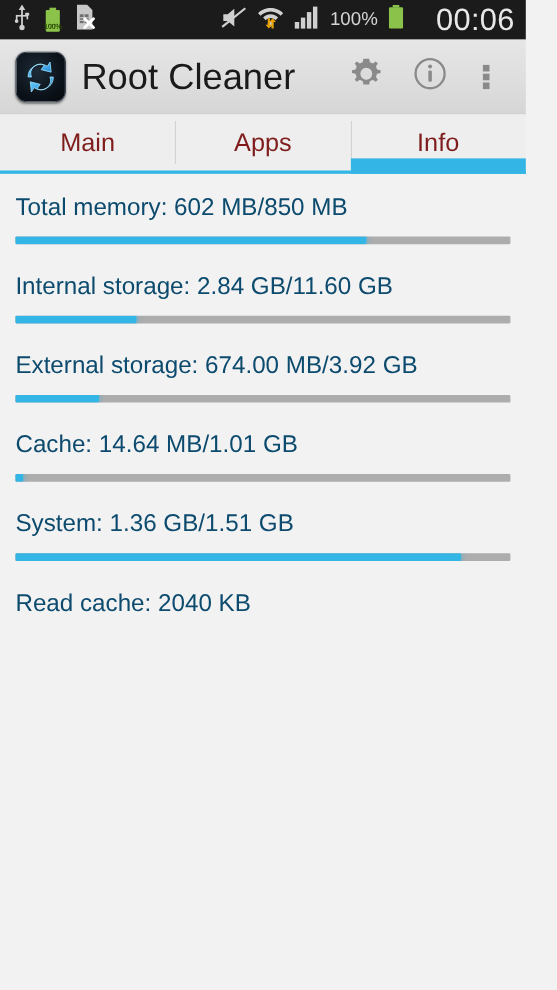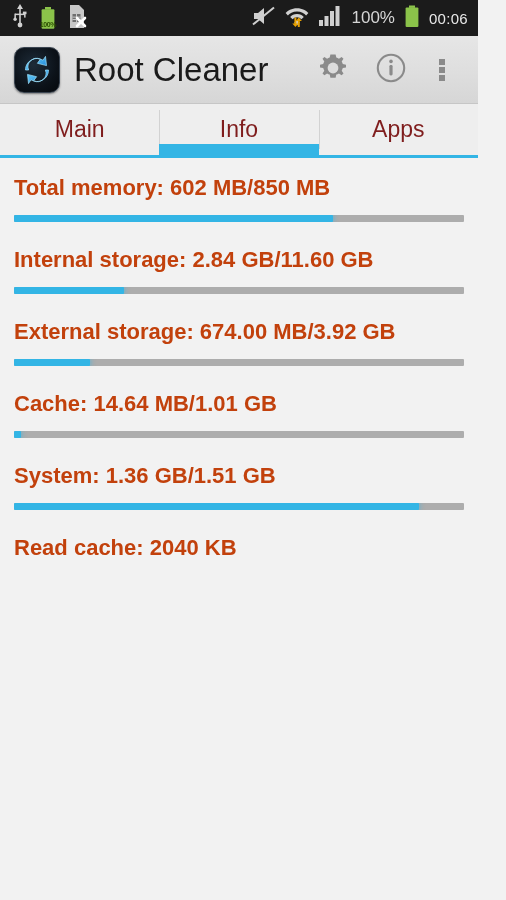--- a/index.html
+++ b/index.html
@@ -32,22 +32,22 @@
   .sb-battery-pct {
     position:absolute; left:0; right:0; bottom:2px;
     font-size:7px; font-weight:bold; text-align:center;
     color:#2b4d00; letter-spacing:-0.4px;
   }
   .sb-pct {
     font-size:17px; color:#d5d5d5; letter-spacing:0px;
     font-family:"Liberation Sans", sans-serif;
   }
   .sb-clock {
-    font-size:15px; color:#e8e8e8; letter-spacing:0.3px;
-    margin-left:0;
+    font-size:28px; color:#e8e8e8; letter-spacing:0.3px;
+    margin-left:19px;
   }
 
   
   .actionbar {
     position:relative;
     height:68px;
     background:linear-gradient(180deg,#e6e6e6 0%,#dedede 55%,#d6d6d6 100%);
     border-bottom:1px solid #c6c6c6;
     display:flex;
     align-items:center;
@@ -96,23 +96,22 @@
   .tab.selected::after {
     content:"";
     position:absolute; left:0; right:0; bottom:-3px;
     height:14px; background:#33b5e5;
   }
 
   
   .content { padding:16px 0 0 0; background:#f2f2f2; height:calc(900px - 36px - 68px - 54px); }
   .row { padding:0 14px; margin-bottom:24px; }
   .row-label {
-    font-size:22px; color:#c2410c; line-height:28px;
+    font-size:22px; color:#0c4a6e; line-height:28px;
     white-space:nowrap;
-    font-weight:bold;
   }
   .bar-track {
     margin-top:13px;
     height:7px; width:100%;
     background:#adadad;
     border-radius:1px;
     overflow:hidden;
     position:relative;
   }
   .bar-fill {
@@ -255,26 +254,26 @@
             <span class="dot"></span>
         </span>
       </div>
     </div>
   </div>
 
   <div class="tabs">
     <div class="tab">
       <span>Main</span>
     </div>
+    <div class="tab">
+      <span>Apps</span>
+    </div>
     <div class="tab selected">
       <span>Info</span>
     </div>
-    <div class="tab">
-      <span>Apps</span>
-    </div>
   </div>
 
   <div class="content" id="info-list">
       <div class="row">
         <div class="row-label">Total memory: 602 MB/850 MB</div>
         <div class="bar-track" style="background: rgb(173, 173, 173);">
           <div class="bar-fill" style="width: 70.8%; background: rgb(51, 181, 229);"></div>
         </div>
       </div>
       <div class="row">

